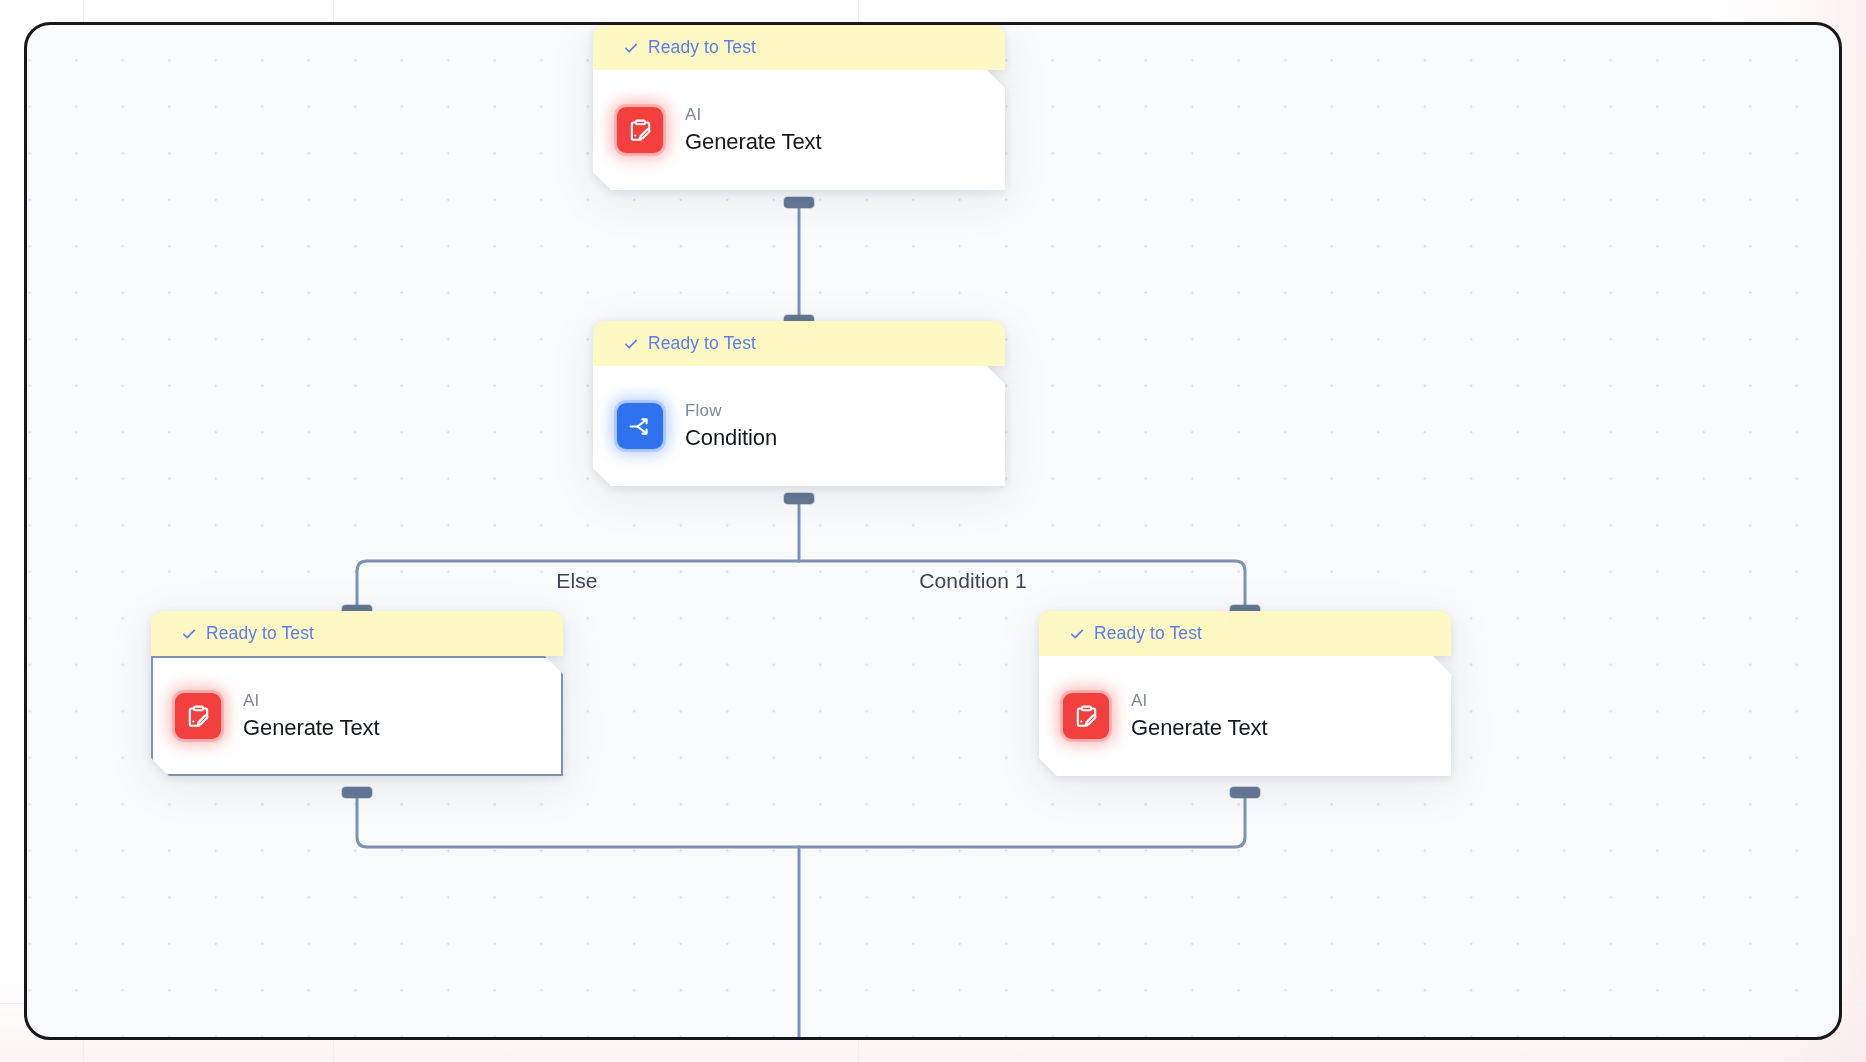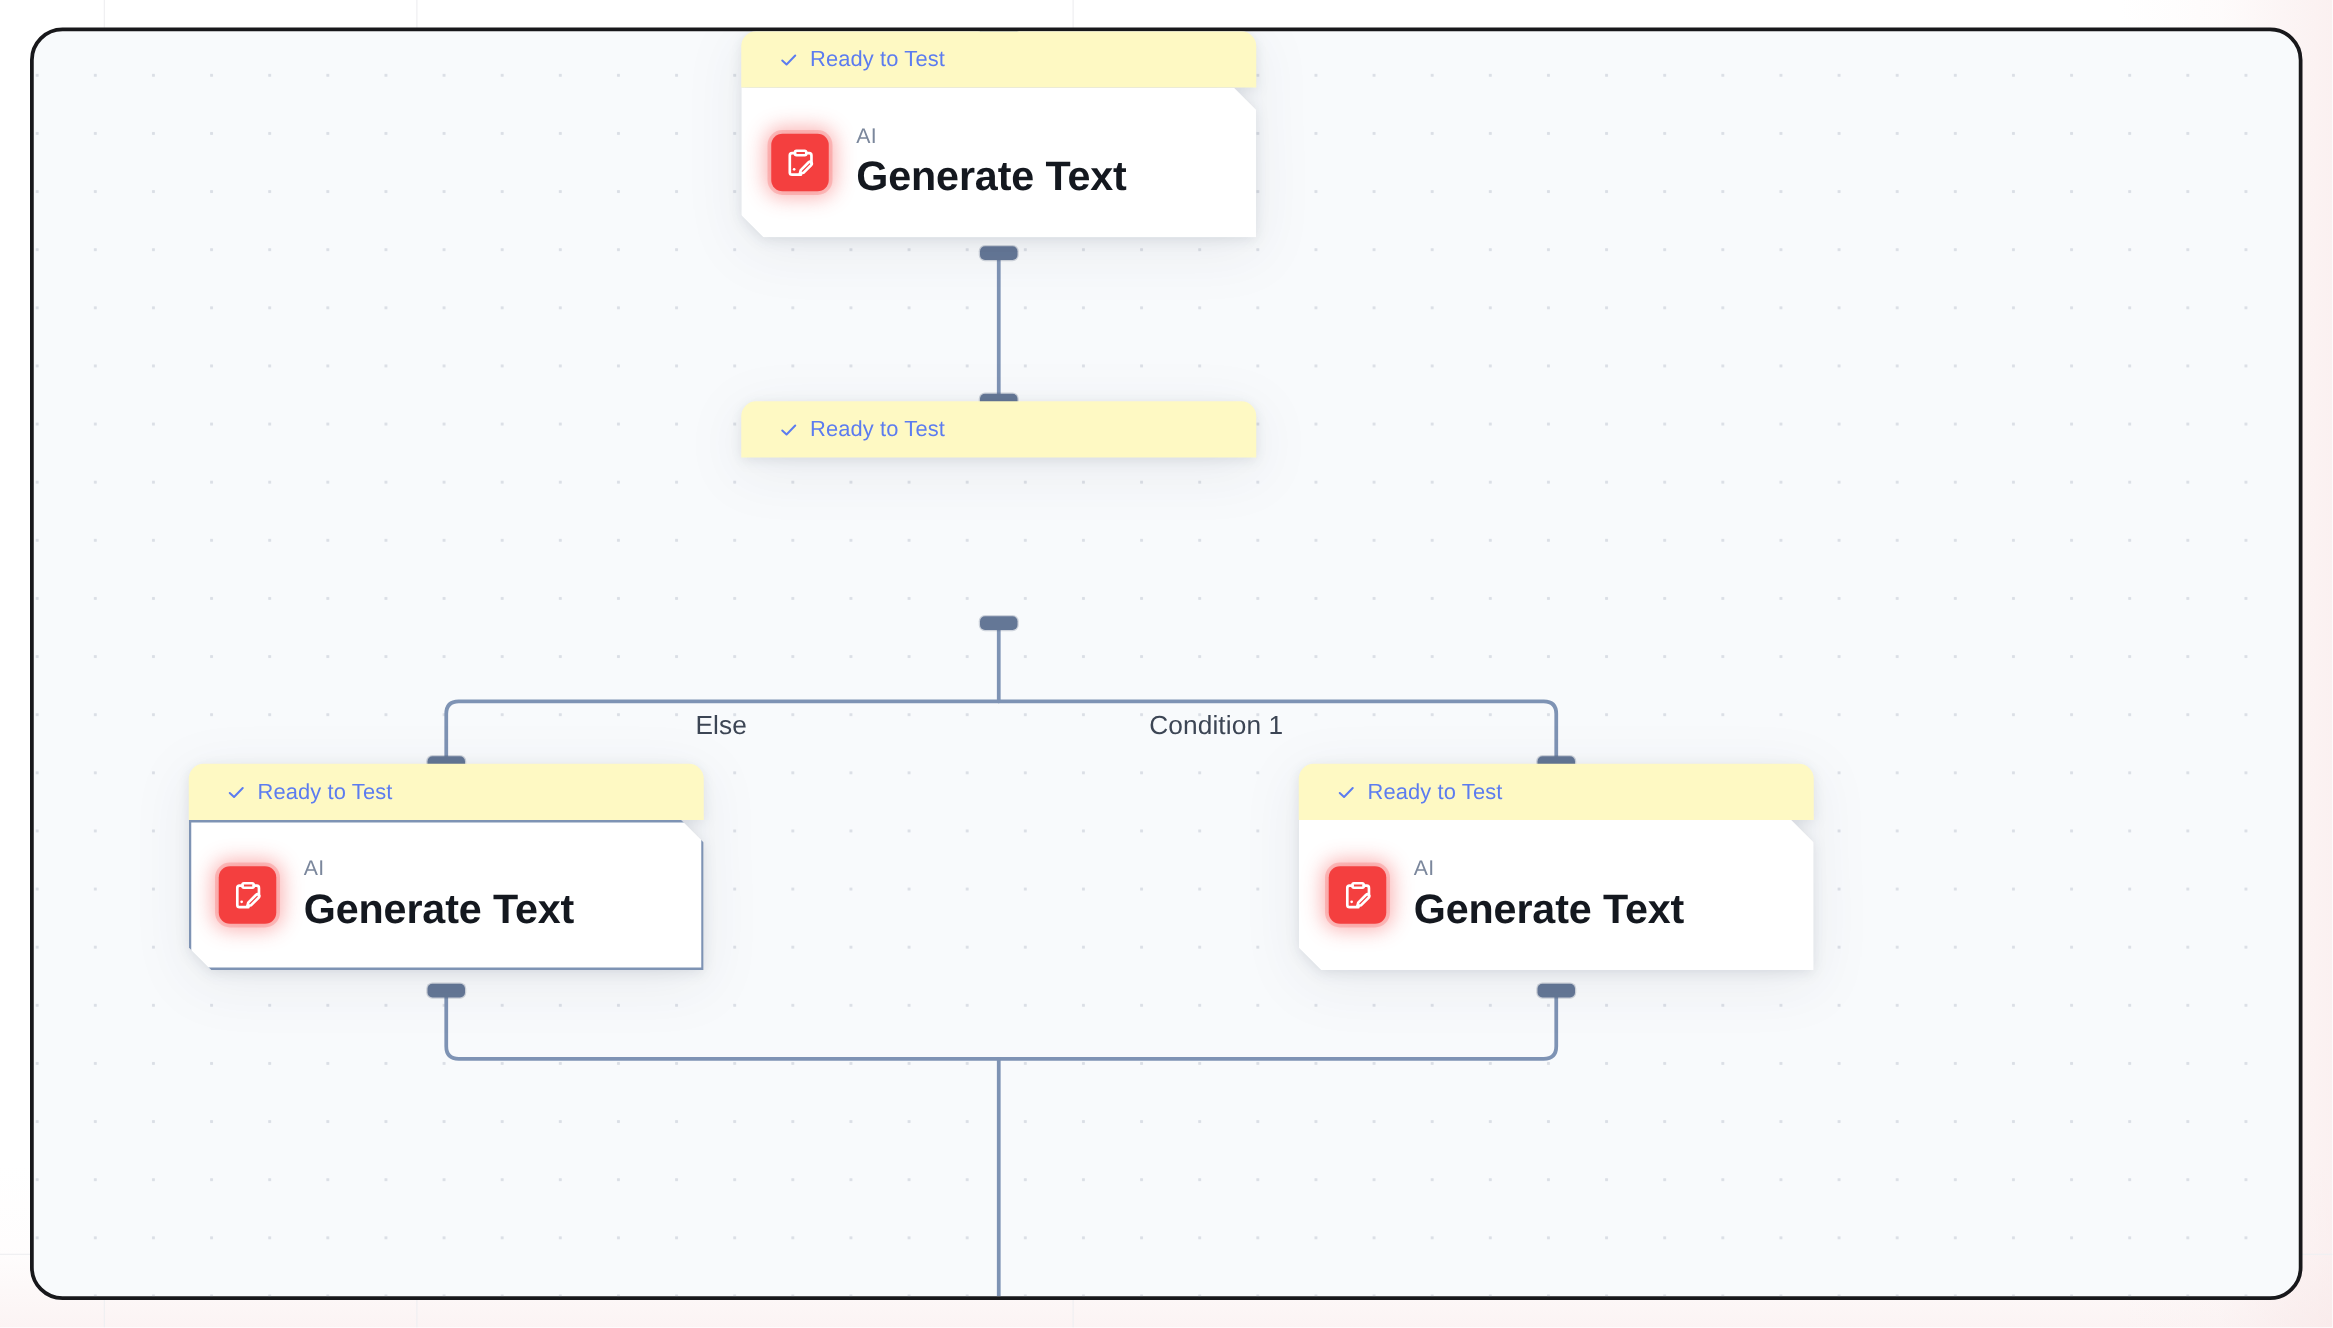--- a/index.html
+++ b/index.html
@@ -160,22 +160,22 @@
   .node-icon svg { display: block; }
 
   .node-meta { display: flex; flex-direction: column; gap: 5px; min-width: 0; }
   .node-kind {
     font-size: 17px;
     color: #7b879c;
     line-height: 1.1;
     letter-spacing: .2px;
   }
   .node-title {
-    font-size: 33px;
-    font-weight: 700;
+    font-size: 22px;
+    font-weight: 400;
     color: #14181f;
     line-height: 1.12;
     letter-spacing: -.1px;
     white-space: nowrap;
   }
 </style>
 </head>
 <body>
 
 <div id="page-bg">
@@ -244,20 +244,35 @@
     </div>
   </div>
 
   <div class="node" style="left:566px; top:296px;">
     <div class="node-status">
       <svg class="check-icon" viewBox="0 0 20 20">
         <path d="M3.5 10.5 L7.8 14.5 L16.5 5.5" fill="none" stroke="#5c7cf0" stroke-width="2" stroke-linecap="round" stroke-linejoin="round"></path>
       </svg>
       <span class="status-text">Ready to Test</span>
     </div>
+    <div class="node-body">
+      <div class="node-icon icon-flow">
+        <svg width="27" height="27" viewBox="0 0 24 24" fill="none" stroke="#ffffff" stroke-width="1.9" stroke-linecap="round" stroke-linejoin="round">
+          <path d="M3.2 12h6.1"></path>
+          <path d="M9.3 12 17 6.2"></path>
+          <path d="M9.3 12 17 17.8"></path>
+          <path d="M13.6 5.7H17.4V9.2"></path>
+          <path d="M13.6 18.3H17.4V14.8"></path>
+        </svg>
+      </div>
+      <div class="node-meta">
+        <span class="node-kind">Flow</span>
+        <span class="node-title">Condition</span>
+      </div>
+    </div>
   </div>
 
   <div class="node selected" style="left:124px; top:586px;">
     <div class="node-status">
       <svg class="check-icon" viewBox="0 0 20 20">
         <path d="M3.5 10.5 L7.8 14.5 L16.5 5.5" fill="none" stroke="#5c7cf0" stroke-width="2" stroke-linecap="round" stroke-linejoin="round"></path>
       </svg>
       <span class="status-text">Ready to Test</span>
     </div>
     <div class="node-body">

